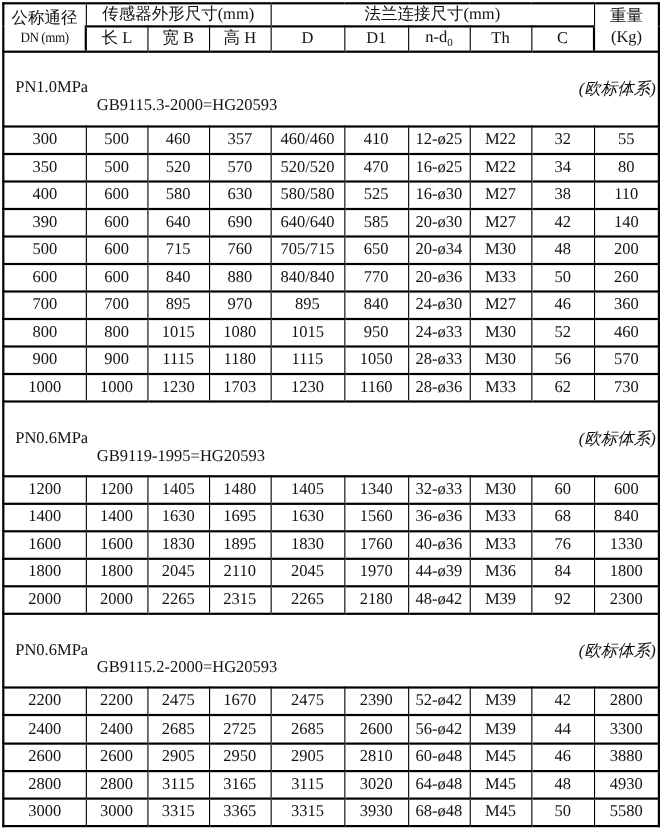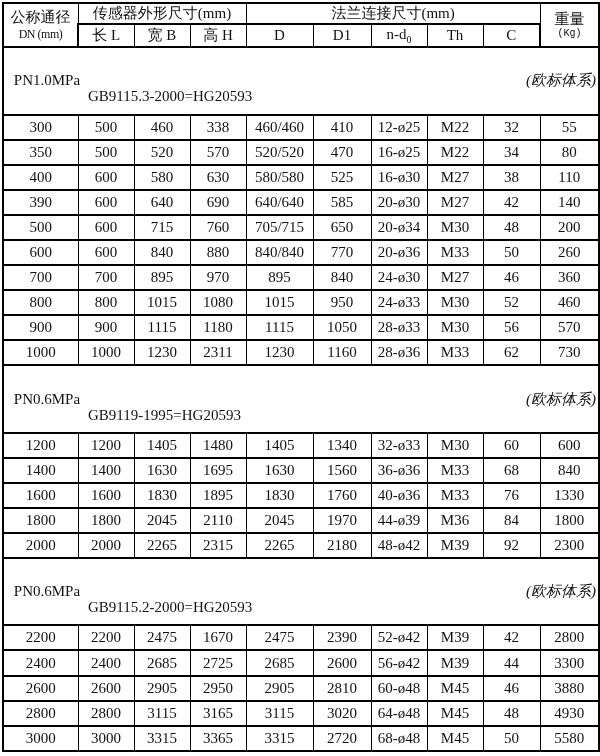--- a/index.html
+++ b/index.html
@@ -26,21 +26,21 @@
     font-size: 15px;
     font-weight: normal;
     padding: 0 2px;
     overflow: hidden;
     white-space: nowrap;
   }
   table.spec tr > th:first-child, table.spec tr > td:first-child { border-left-width: 2px; }
   table.spec tr > th:last-child,  table.spec tr > td:last-child  { border-right-width: 2px; }
   thead th { font-weight: normal; line-height: 1.25; }
   .hdr-line2 { font-size: 13px; letter-spacing: -0.5px; transform: scaleX(0.92); transform-origin: center; }
-  .weight-line2 { font-size: 10px; font-family: Liberation Mono, monospace; }
+  .weight-line2 { font-size: 15px; }
   sub.d0 { font-size: 10px; }
   td.section-cell { padding: 0 8px; }
   .section-inner { display: flex; align-items: center; width: 100%; }
   .section-pressure { width: 82px; text-align: center; flex: 0 0 auto; }
   .section-standard { text-align: left; flex: 1 1 auto; margin-top: 32px; }
   .section-system { text-align: right; flex: 0 0 auto; font-style: italic; }
 </style>
 </head>
 <body>
 
@@ -89,21 +89,21 @@
               <span class="section-pressure">PN1.0MPa</span>
               <span class="section-standard">GB9115.3-2000=HG20593</span>
               <span class="section-system">(欧标体系)</span>
             </div>
           </td>
         </tr>
         <tr>
           <td>300</td>
           <td>500</td>
           <td>460</td>
-          <td>338</td>
+          <td>357</td>
           <td>460/460</td>
           <td>410</td>
           <td>12-ø25</td>
           <td>M22</td>
           <td>32</td>
           <td>55</td>
         </tr>
         <tr>
           <td>350</td>
           <td>500</td>
@@ -197,21 +197,21 @@
           <td>1050</td>
           <td>28-ø33</td>
           <td>M30</td>
           <td>56</td>
           <td>570</td>
         </tr>
         <tr>
           <td>1000</td>
           <td>1000</td>
           <td>1230</td>
-          <td>2311</td>
+          <td>1703</td>
           <td>1230</td>
           <td>1160</td>
           <td>28-ø36</td>
           <td>M33</td>
           <td>62</td>
           <td>730</td>
         </tr>
         <tr>
           <td class="section-cell" colspan="10">
             <div class="section-inner">
@@ -337,21 +337,21 @@
           <td>M45</td>
           <td>48</td>
           <td>4930</td>
         </tr>
         <tr>
           <td>3000</td>
           <td>3000</td>
           <td>3315</td>
           <td>3365</td>
           <td>3315</td>
-          <td>2720</td>
+          <td>3930</td>
           <td>68-ø48</td>
           <td>M45</td>
           <td>50</td>
           <td>5580</td>
         </tr>
       </tbody>
   </table>
 </div>
 
 </body></html>

